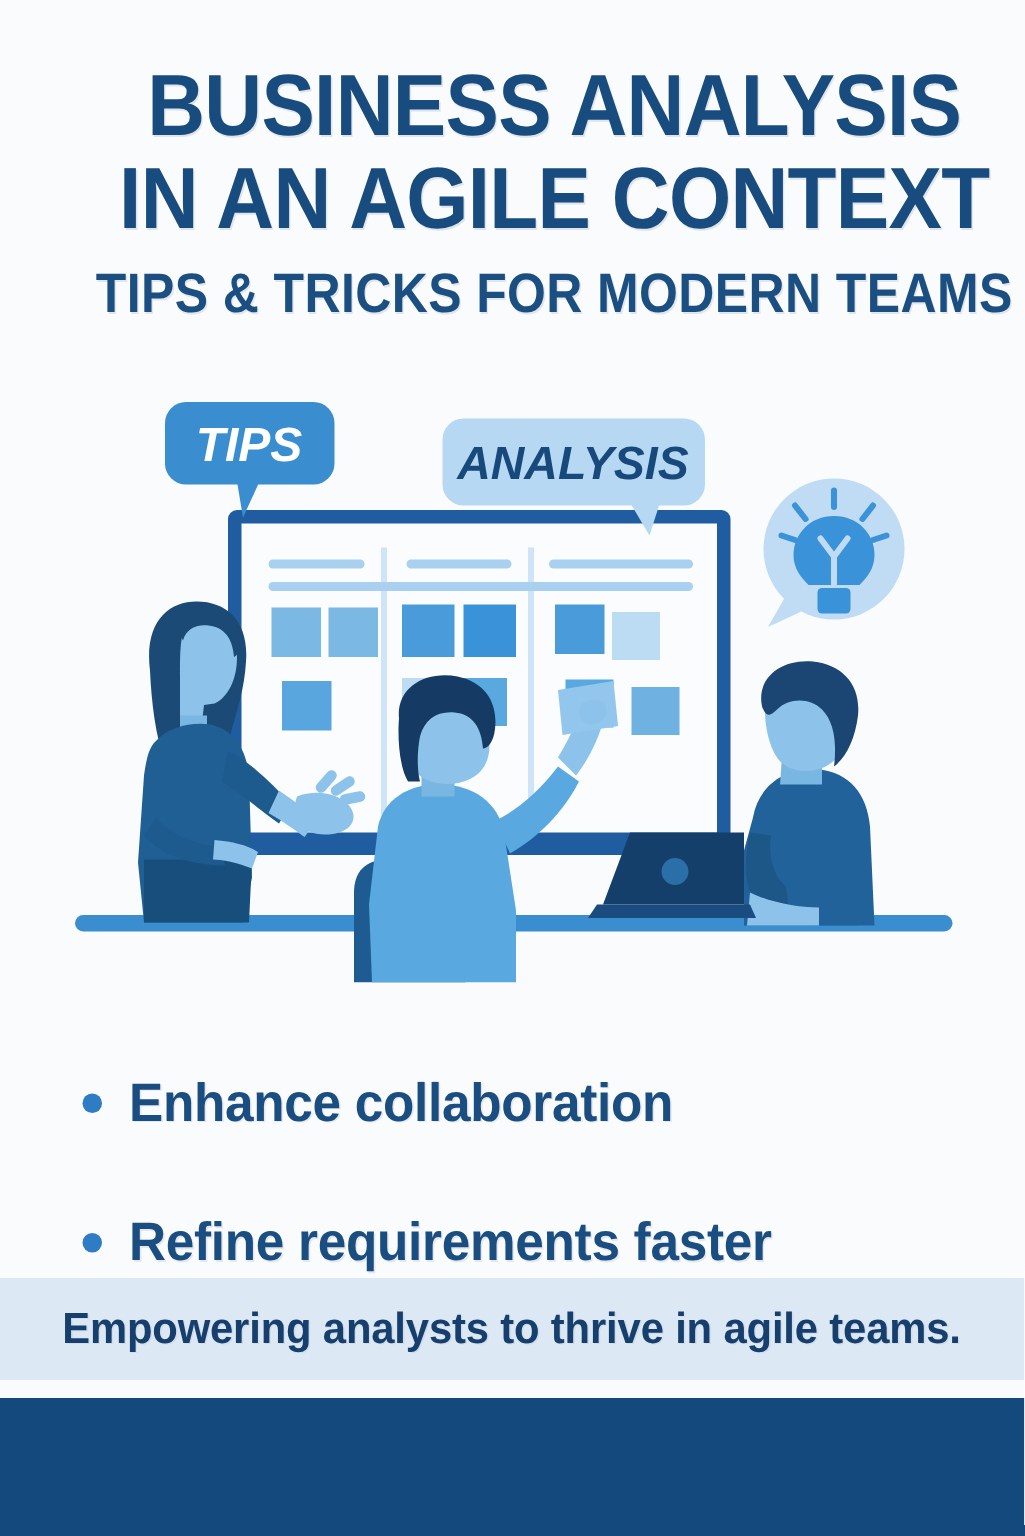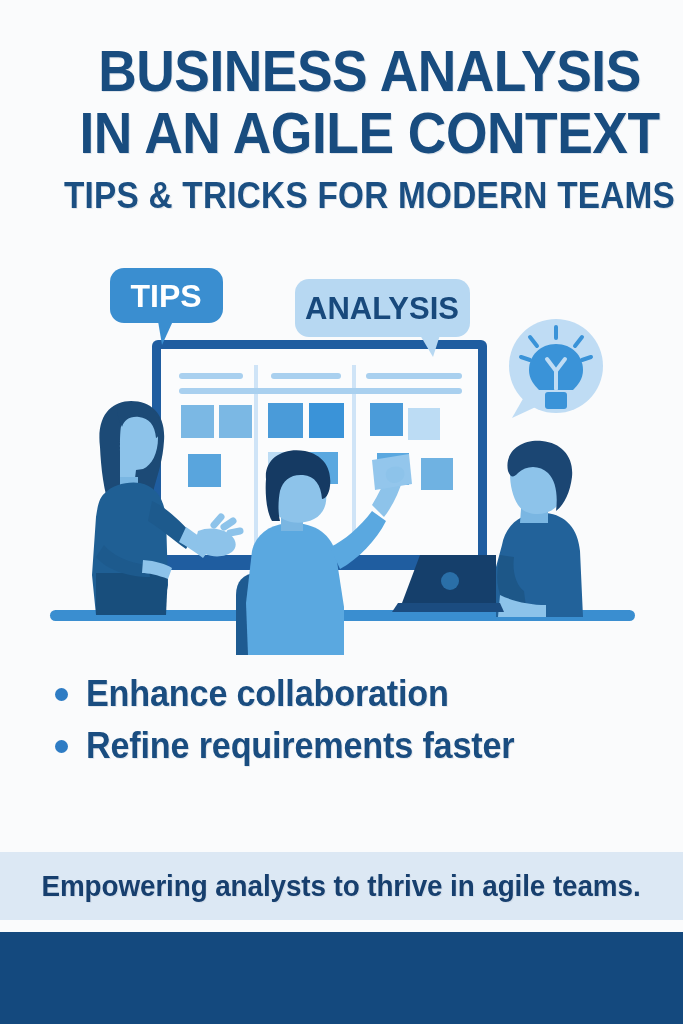--- a/index.html
+++ b/index.html
@@ -57,34 +57,36 @@
     text-shadow: 1px 1px 0 rgba(200,210,220,0.5);
   }
 
   
   #illustration {
     position: absolute;
     left: 0;
     top: 255px;
     width: 683px;
     height: 400px;
+    font-style: italic;
   }
   #illustration svg { display: block; }
 
   
   #bullets {
     position: absolute;
     left: 55px;
     top: 668px;
     width: 580px;
   }
   .bullet-row {
     display: flex;
     align-items: center;
     height: 52px;
+    margin-top: 41px;
   }
   .bullet-dot {
     width: 13px;
     height: 13px;
     border-radius: 50%;
     background: #2e7cc4;
     margin-right: 18px;
     flex: 0 0 auto;
   }
   .bullet-text {

